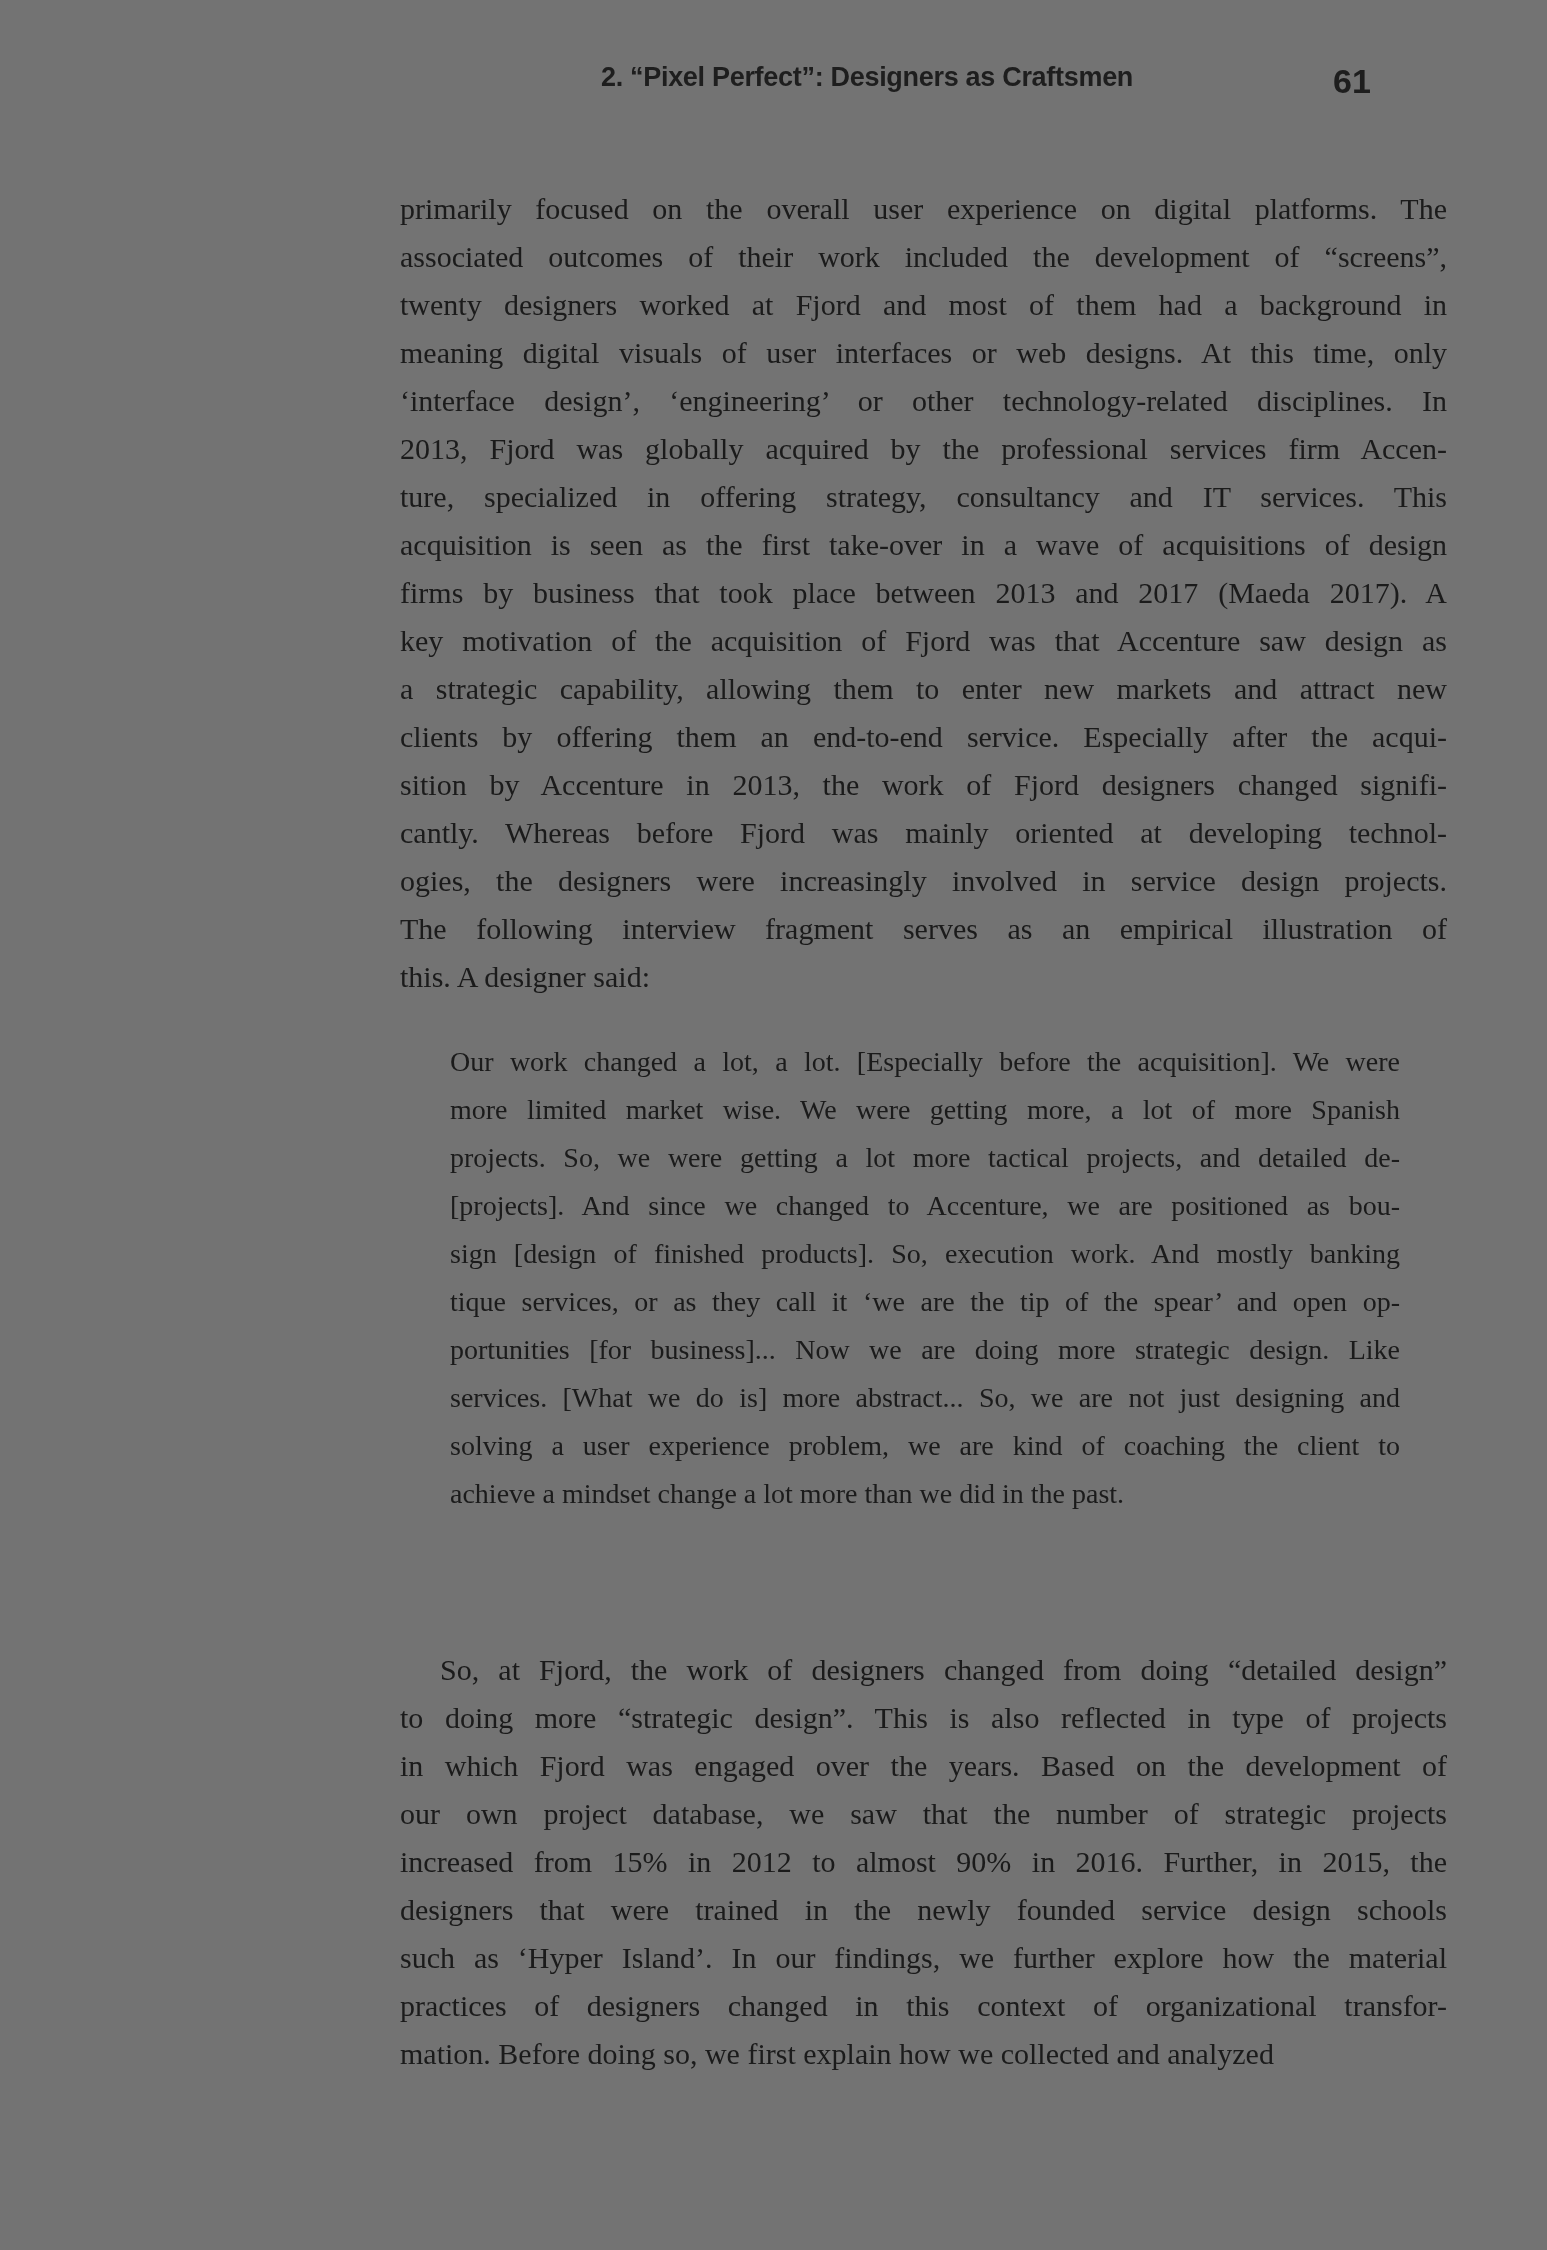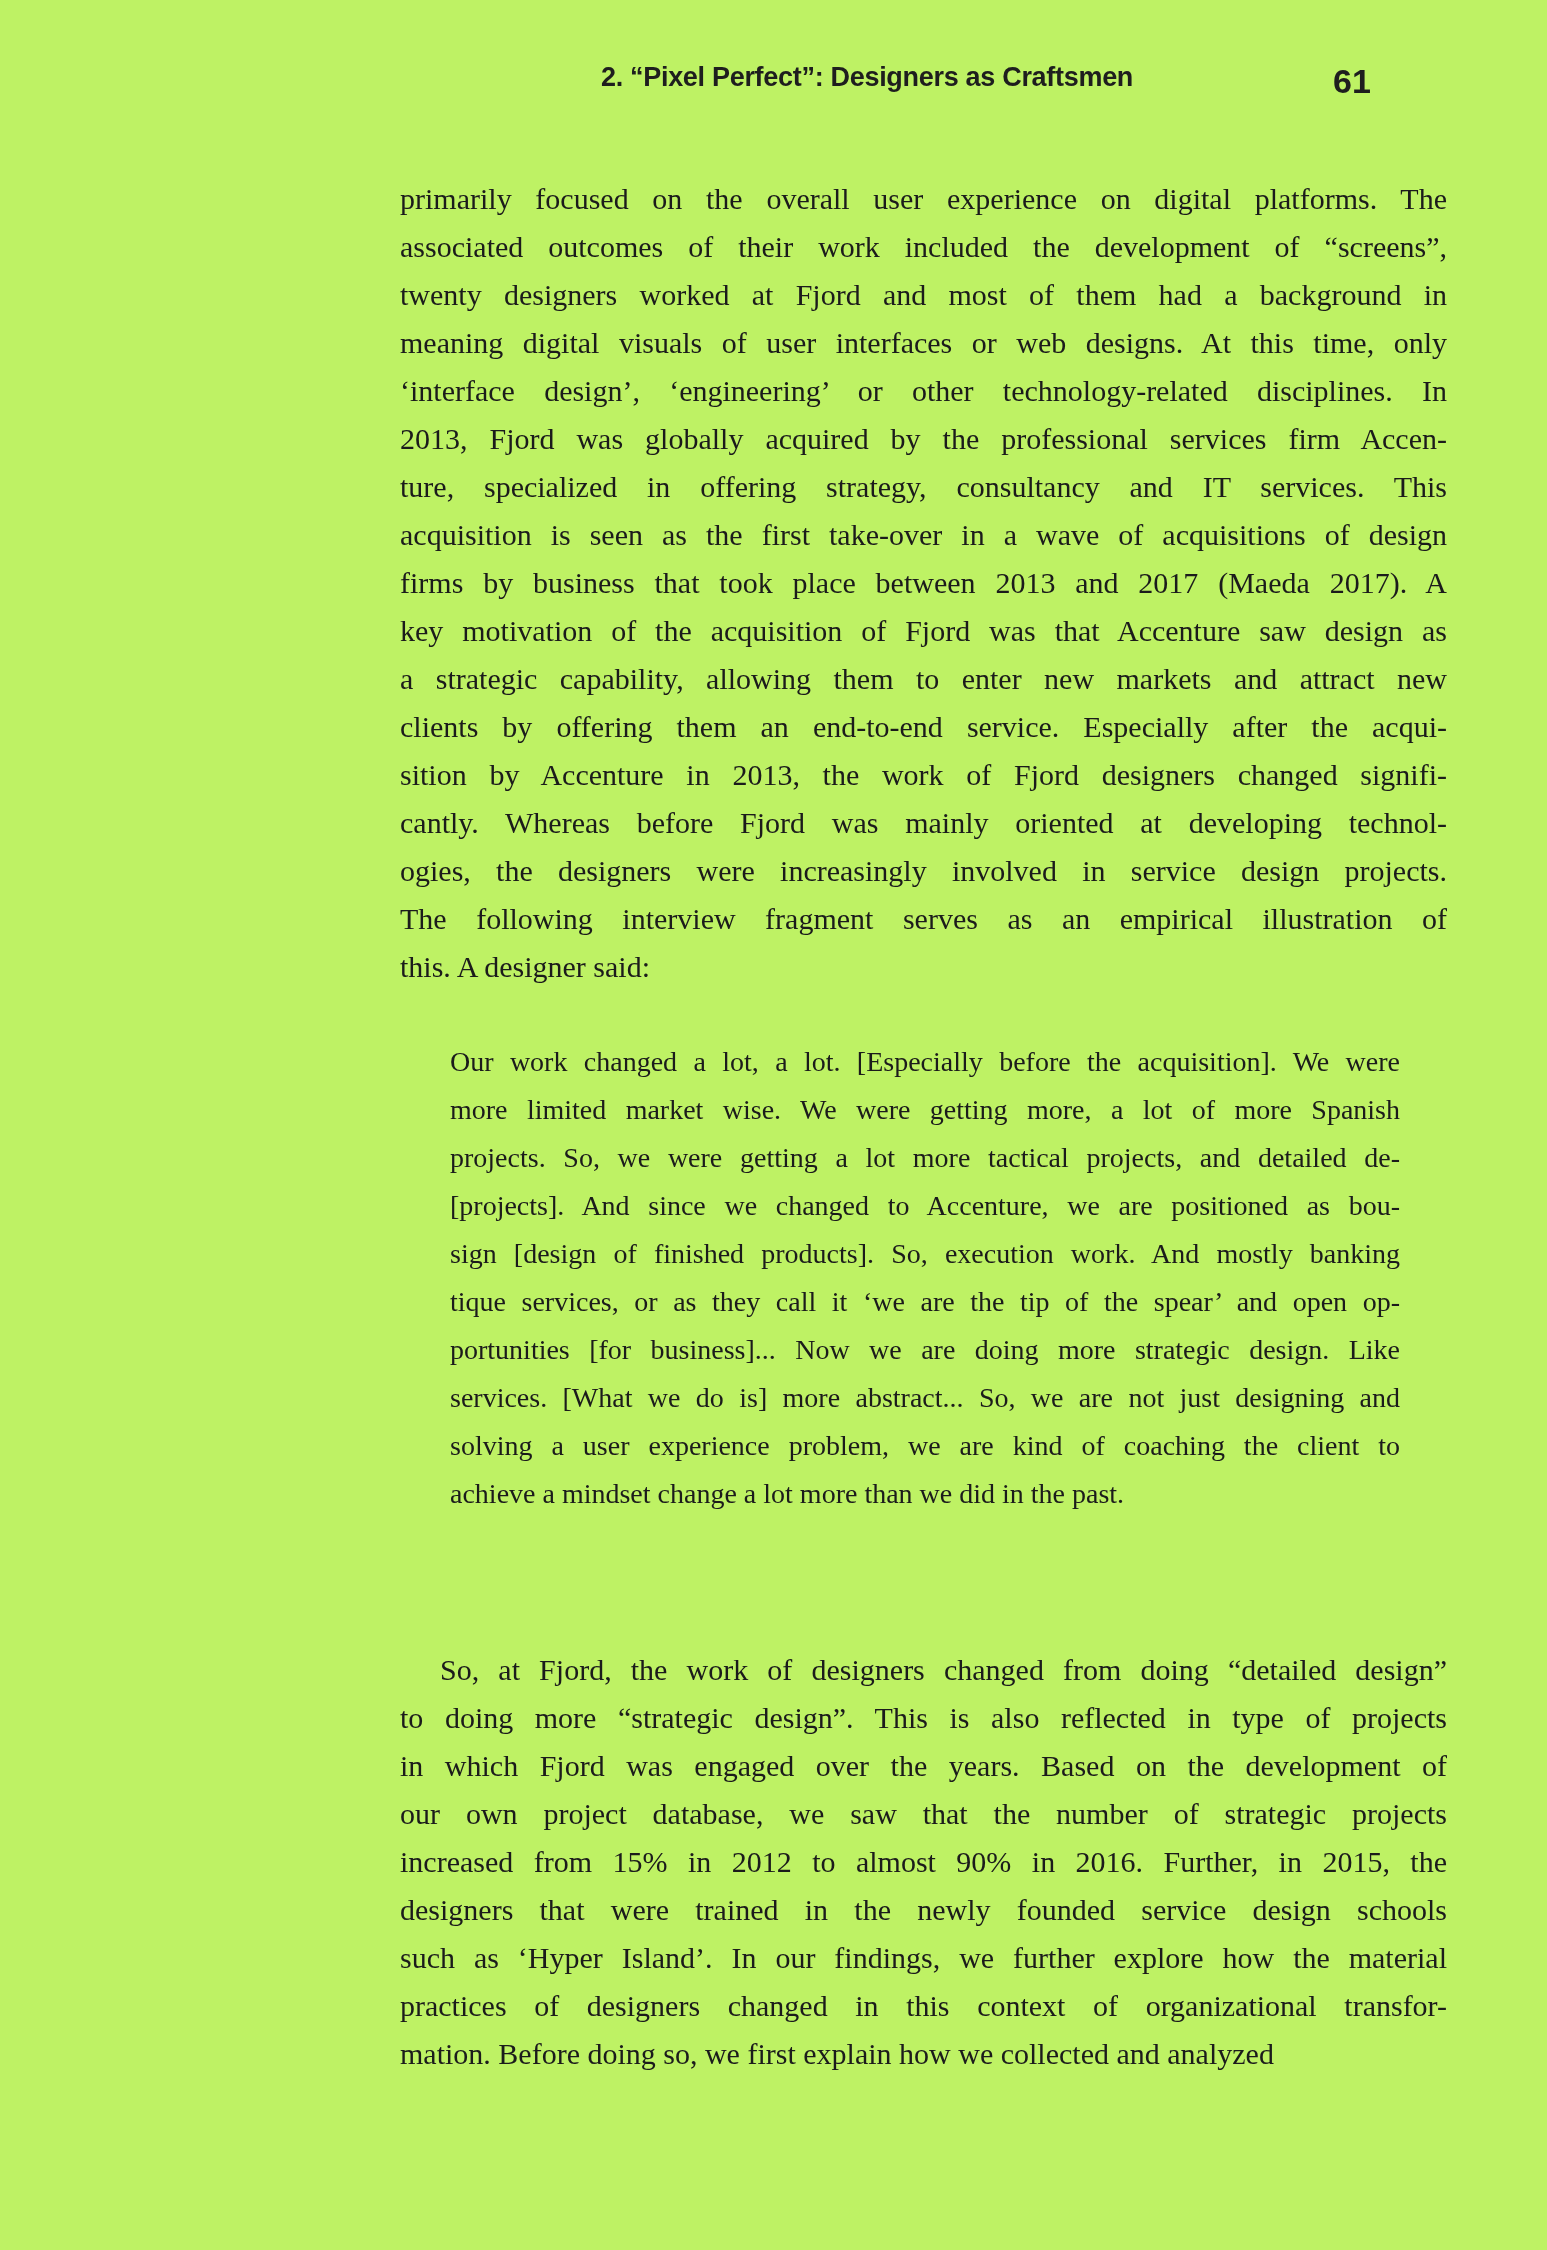--- a/index.html
+++ b/index.html
@@ -5,21 +5,21 @@
   html, body {
     margin: 0;
     padding: 0;
     background: #e8e8e8;
   }
   #page {
     position: relative;
     width: 1547px;
     height: 2250px;
     margin: 0 auto;
-    background: #bef264;
+    background: #737373;
     overflow: hidden;
     font-family: "Liberation Serif", serif;
     color: #1b1b1b;
   }
   
   #running-title {
     position: absolute;
     top: 62px;
     left: 400px;
     width: 934px;
@@ -42,21 +42,21 @@
     font-size: 34px;
     color: #1e1e1e;
   }
   
   .textblock {
     position: absolute;
     font-size: 30px;
     line-height: 48px;
   }
   #paragraph-1 {
-    top: 175px;
+    top: 185px;
     left: 400px;
     width: 1047px;
   }
   #block-quote {
     top: 1038px;
     left: 450px;
     width: 950px;
     font-size: 28px;
   }
   #paragraph-2 {

